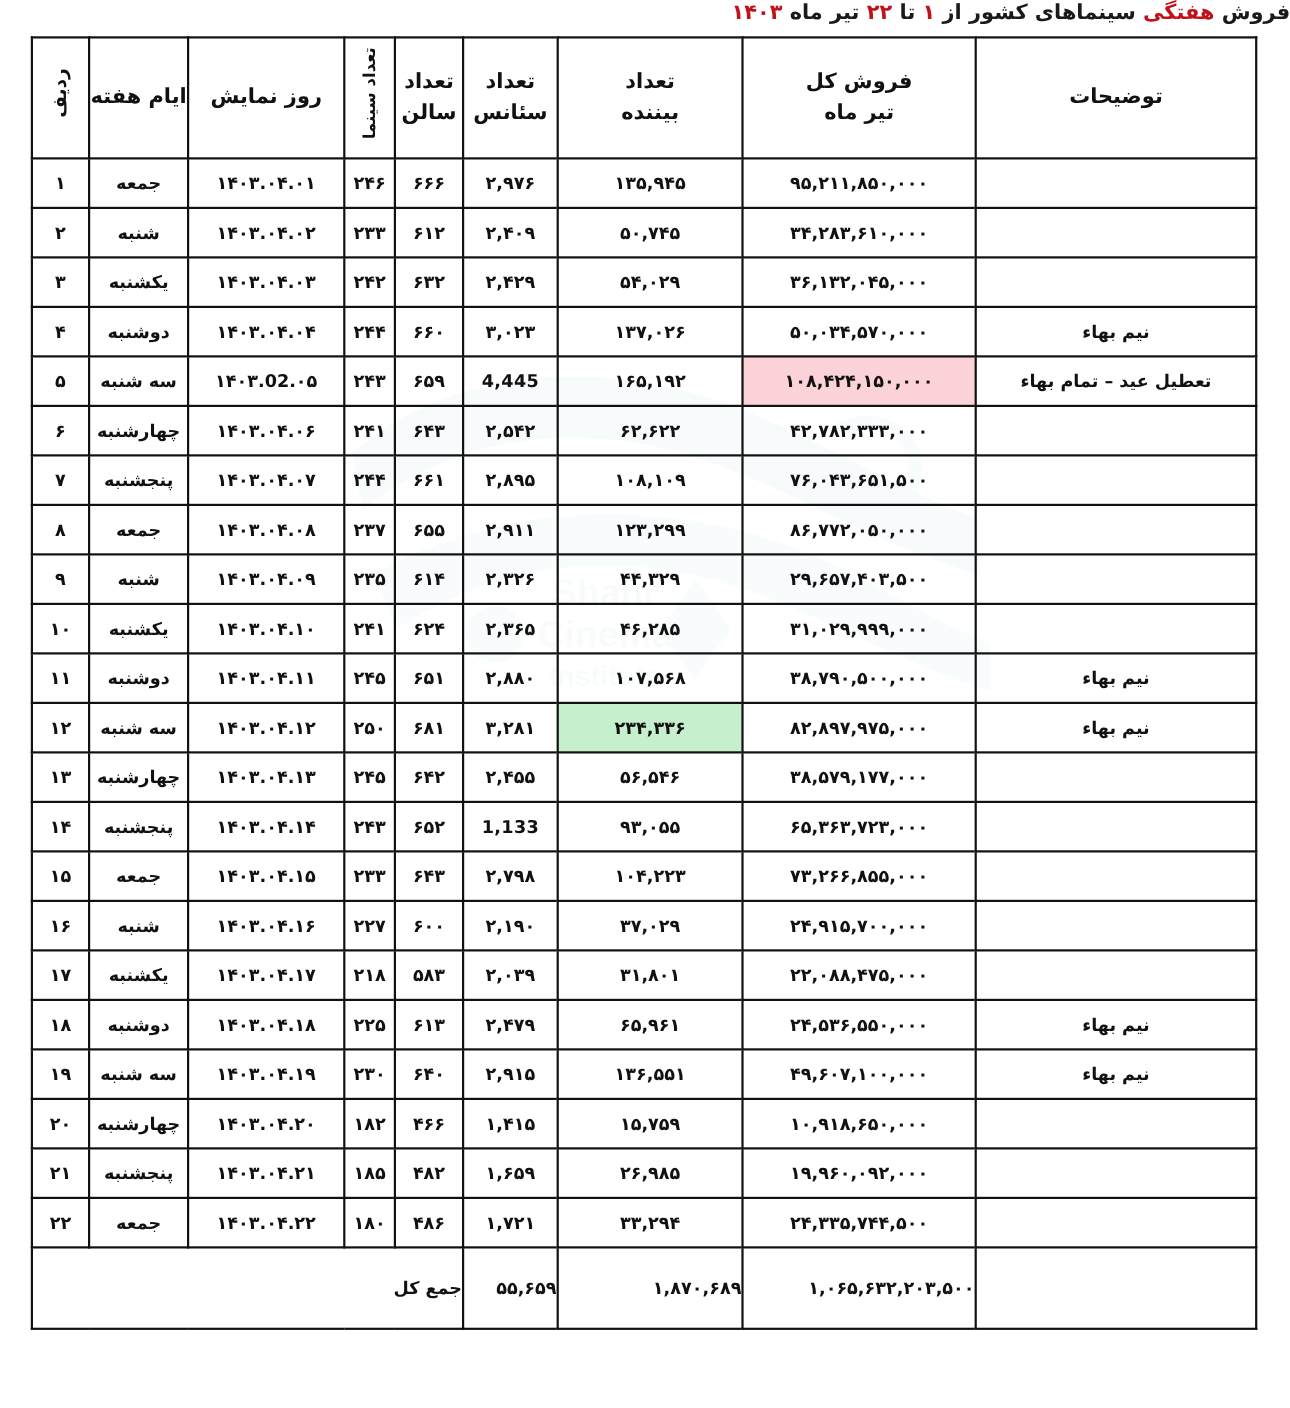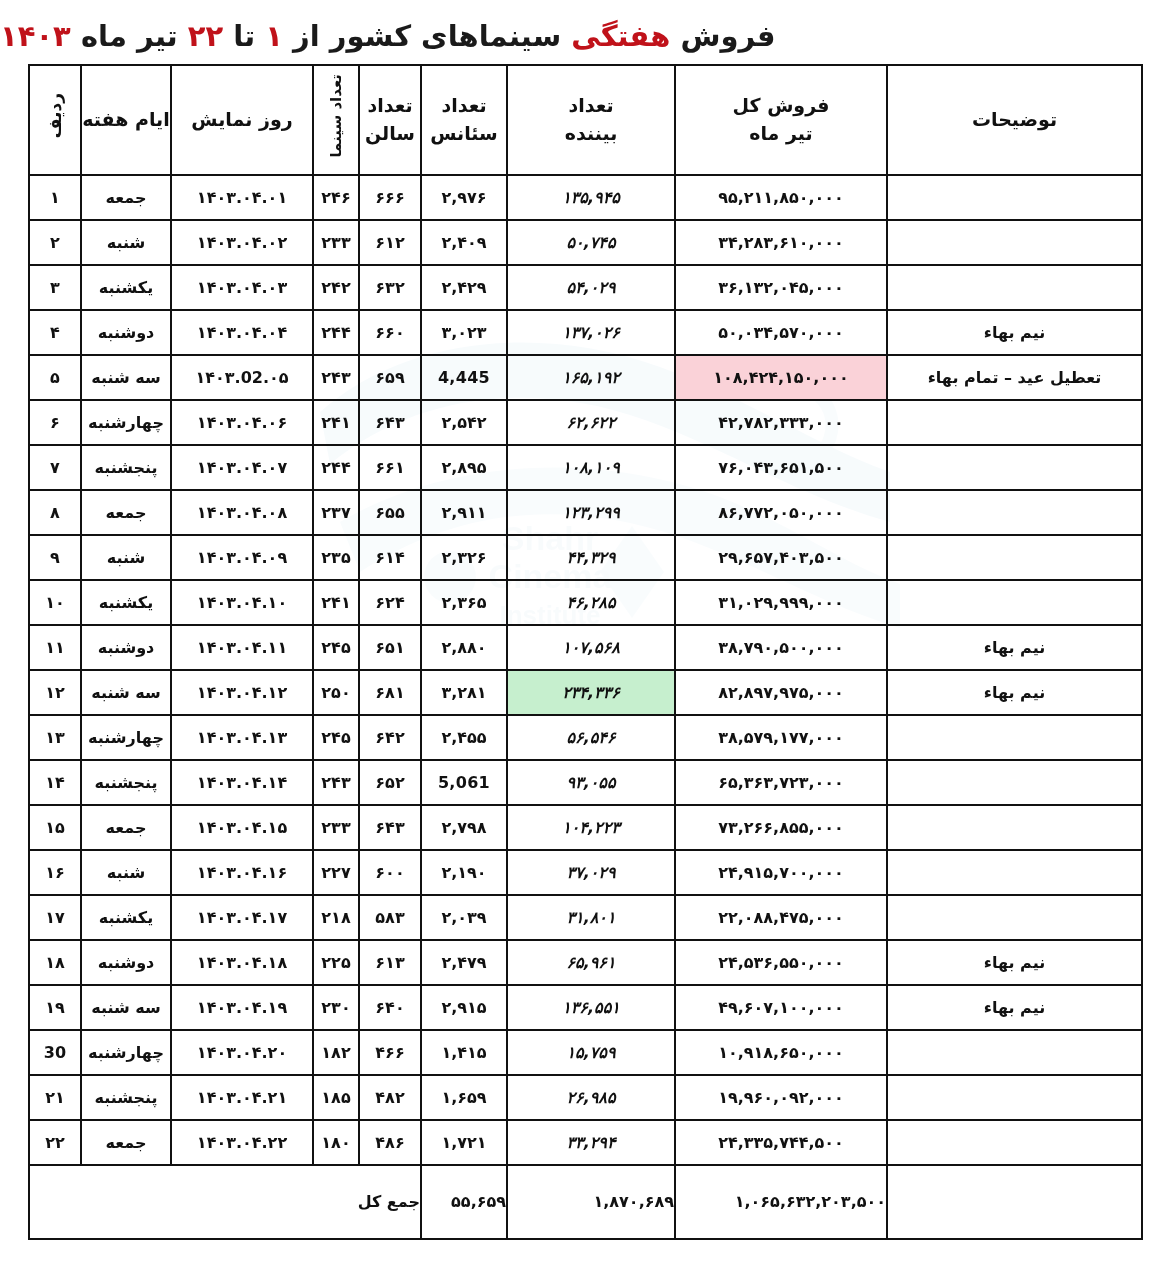--- a/index.html
+++ b/index.html
@@ -10,25 +10,24 @@
   body {
     width: 1173px;
     height: 1280px;
     font-family: "DejaVu Sans", "Liberation Sans", sans-serif;
     overflow: hidden;
     position: relative;
   }
 
   
   #page-title {
-    text-align: left;
-    font-size: 29px;
+    text-align: right;
+    font-size: 19px;
     font-weight: bold;
     color: #1a1a1a;
-    padding-top: 19px;
     padding-bottom: 10px;
     letter-spacing: 0px;
     direction: rtl;
     line-height: 1.2;
     white-space: nowrap;
   }
   #page-title .red { color: #c0121a; }
   #page-title .blk { color: #1a1a1a; }
 
   
@@ -97,21 +96,21 @@
   col.c-date    { width: 142px; }
   col.c-cinema  { width: 46px; }
   col.c-hall    { width: 62px; }
   col.c-session { width: 86px; }
   col.c-viewer  { width: 168px; }
   col.c-sales   { width: 212px; }
   col.c-note    { width: 255px; }
 
   td.num { font-size: 17px; letter-spacing: .3px; }
   td.sales-num { font-size: 18px; letter-spacing: .2px; }
-  td.viewer-num { font-size: 18px; letter-spacing: .2px; font-style: italic; }
+  td.viewer-num { font-size: 18px; letter-spacing: .2px; }
   td.note { font-size: 16px; font-weight: bold; }
   td.weekday { font-size: 17px; }
   td.date { font-size: 17px; letter-spacing: .3px; }
   td.radif { font-size: 17px; }
 
   td.hl-pink {
     background: #fad2d8 !important;
     color: #b3151f;
   }
   td.hl-green {
@@ -339,21 +338,21 @@
           <td class="num">۶۴۲</td>
           <td class="num">۲۴۵</td>
           <td class="date">۱۴۰۳.۰۴.۱۳</td>
           <td class="weekday">چهارشنبه</td>
           <td class="radif">۱۳</td>
         </tr>
         <tr>
           <td class="note"></td>
           <td class="sales-num">۶۵,۳۶۳,۷۲۳,۰۰۰</td>
           <td class="viewer-num">۹۳,۰۵۵</td>
-          <td class="num">5,061</td>
+          <td class="num">1,133</td>
           <td class="num">۶۵۲</td>
           <td class="num">۲۴۳</td>
           <td class="date">۱۴۰۳.۰۴.۱۴</td>
           <td class="weekday">پنجشنبه</td>
           <td class="radif">۱۴</td>
         </tr>
         <tr>
           <td class="note"></td>
           <td class="sales-num">۷۳,۲۶۶,۸۵۵,۰۰۰</td>
           <td class="viewer-num">۱۰۴,۲۲۳</td>
@@ -410,21 +409,21 @@
         </tr>
         <tr>
           <td class="note"></td>
           <td class="sales-num">۱۰,۹۱۸,۶۵۰,۰۰۰</td>
           <td class="viewer-num">۱۵,۷۵۹</td>
           <td class="num">۱,۴۱۵</td>
           <td class="num">۴۶۶</td>
           <td class="num">۱۸۲</td>
           <td class="date">۱۴۰۳.۰۴.۲۰</td>
           <td class="weekday">چهارشنبه</td>
-          <td class="radif">30</td>
+          <td class="radif">۲۰</td>
         </tr>
         <tr>
           <td class="note"></td>
           <td class="sales-num">۱۹,۹۶۰,۰۹۲,۰۰۰</td>
           <td class="viewer-num">۲۶,۹۸۵</td>
           <td class="num">۱,۶۵۹</td>
           <td class="num">۴۸۲</td>
           <td class="num">۱۸۵</td>
           <td class="date">۱۴۰۳.۰۴.۲۱</td>
           <td class="weekday">پنجشنبه</td>

